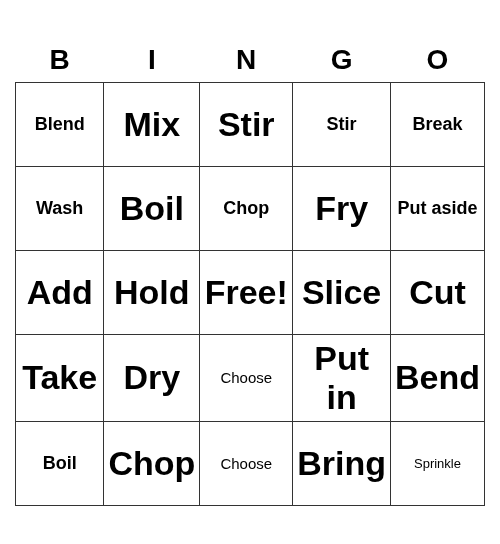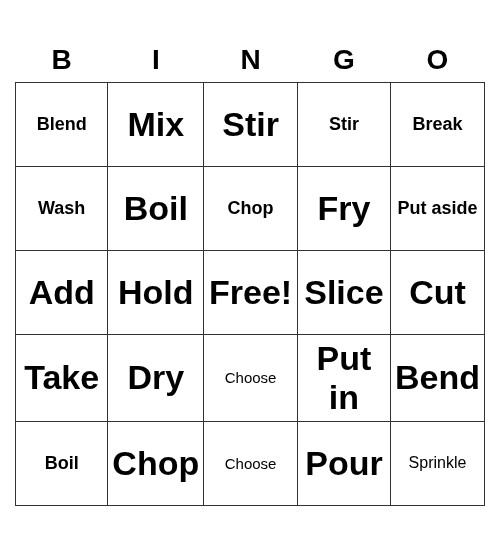--- a/index.html
+++ b/index.html
@@ -53,21 +53,21 @@
     .cell-medium {
       font-size: 18px;
       font-weight: bold;
     }
 
     .cell-small {
       font-size: 15px;
     }
 
     .cell-xsmall {
-      font-size: 16px;
+      font-size: 13px;
     }
   </style>
 </head>
 <body>
 
 <table class="bingo-card">
   <thead>
     <tr class="header-row">
     <th>B</th>
         <th>I</th>
@@ -102,17 +102,17 @@
         <td class="cell-large">Take</td>
         <td class="cell-large">Dry</td>
         <td class="cell-small">Choose</td>
         <td class="cell-large">Put in</td>
         <td class="cell-large">Bend</td>
       </tr>
       <tr>
         <td class="cell-medium">Boil</td>
         <td class="cell-large">Chop</td>
         <td class="cell-small">Choose</td>
-        <td class="cell-large">Pour</td>
+        <td class="cell-large">Bring</td>
         <td class="cell-xsmall">Sprinkle</td>
       </tr>
     </tbody>
 </table>
 
 </body></html>

